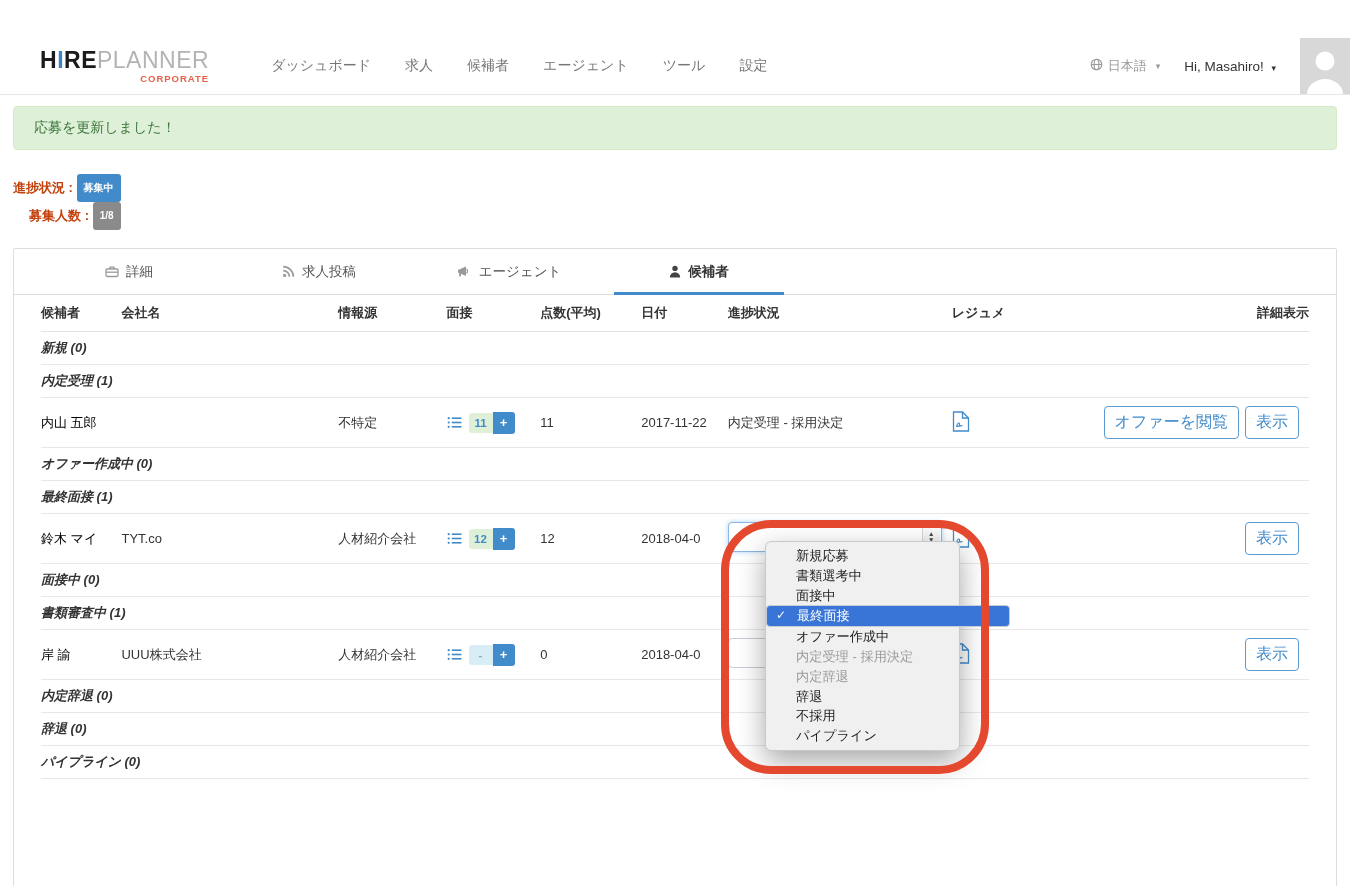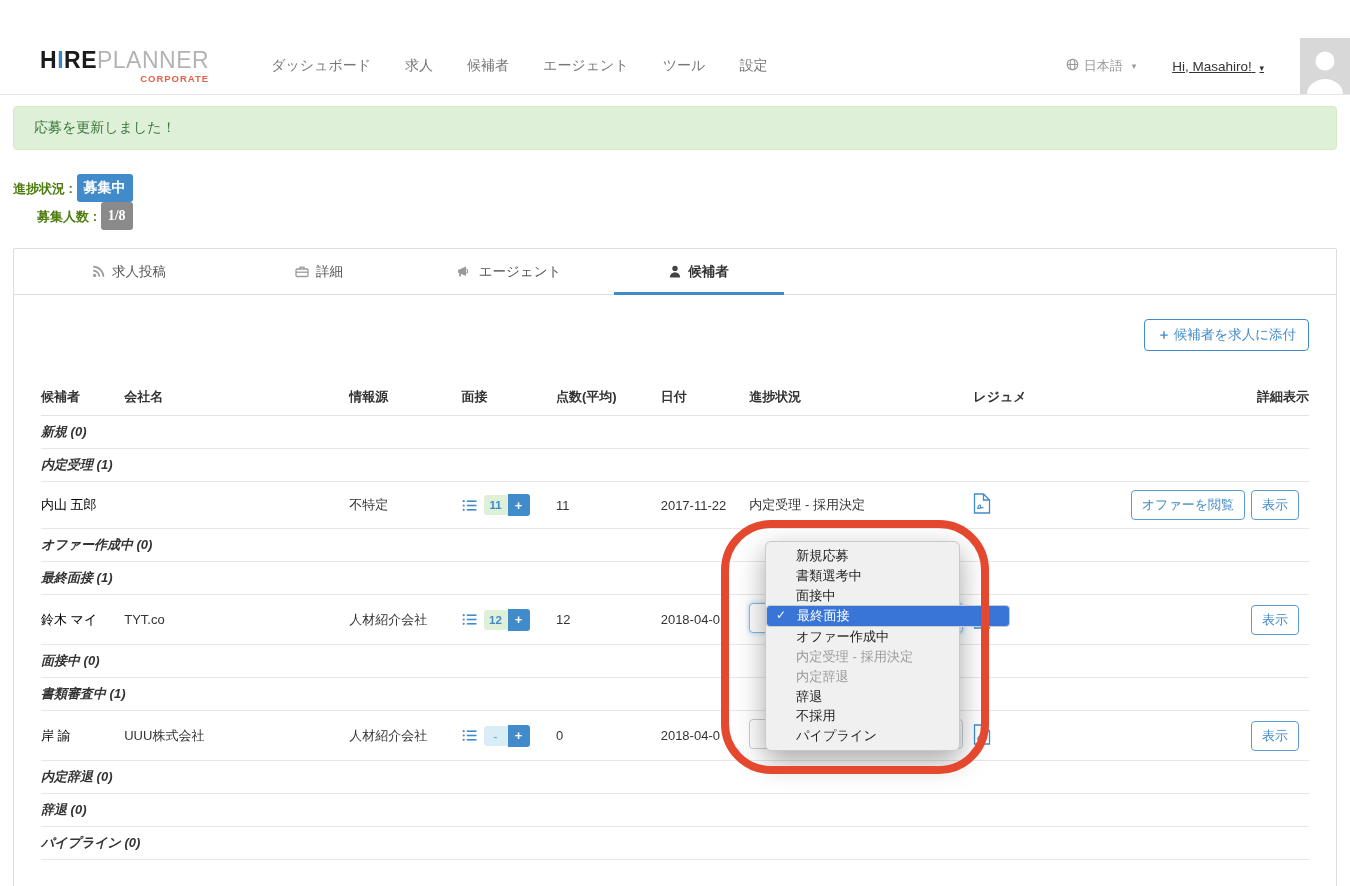--- a/index.html
+++ b/index.html
@@ -8,37 +8,37 @@
 
   
   header{display:flex;align-items:center;height:56px;border-bottom:1px solid #e7e7e7;background:#fff;}
   .logo{margin-left:40px;line-height:1;white-space:nowrap;}
   .logo-hire{font-size:23px;font-weight:800;color:#1b1b1b;letter-spacing:.5px;}
   .logo-hire .tie{color:#3a86c8;}
   .logo-planner{font-size:23px;font-weight:400;color:#b3b3b3;letter-spacing:.5px;}
   .logo-corp{text-align:right;font-size:9.5px;font-weight:700;color:#e76049;letter-spacing:1px;margin-top:2px;}
   nav{display:flex;gap:34px;margin-left:62px;}
   .nav-item{font-size:14px;color:#777;cursor:pointer;}
-  .header-right{margin-left:auto;display:flex;align-items:center;gap:36px;}
+  .header-right{margin-left:auto;display:flex;align-items:center;gap:24px;}
   .lang{font-size:13px;color:#999;display:flex;align-items:center;gap:5px;cursor:pointer;}
-  .greeting{font-size:13.5px;color:#333;cursor:pointer;text-decoration:underline;}
+  .greeting{font-size:13.5px;color:#333;cursor:pointer;}
   .caret{font-size:9px;margin-left:4px;color:inherit;}
   .avatar{width:50px;height:56px;background:#d8d8d8;display:flex;align-items:flex-end;justify-content:center;overflow:hidden;}
 
   
   .alert{margin:11px 13px 0;background:#dff0d8;border:1px solid #d6e9c6;border-radius:4px;
     color:#3c763d;font-size:14px;padding:12px 20px;}
 
   
   .job-header{display:flex;justify-content:space-between;align-items:flex-start;padding:0 13px;margin-top:24px;}
   h1{margin:0;font-size:21px;font-weight:700;color:#333;}
   .job-sub{margin-top:5px;font-size:13.5px;color:#9a9a9a;}
   .job-badges{text-align:right;font-size:13px;line-height:24px;}
-  .badge-label{font-weight:700;color:#4d7c0f;}
-  .badge{display:inline-block;font-size:14px;font-weight:700;color:#fff;padding:2px 7px;border-radius:3px;vertical-align:1px;font-family:Liberation Serif, serif;}
+  .badge-label{font-weight:700;color:#c2410c;}
+  .badge{display:inline-block;font-size:10px;font-weight:700;color:#fff;padding:2px 7px;border-radius:3px;vertical-align:1px;}
   .badge-blue{background:#428bca;}
   .badge-gray{background:#8a8a8a;}
 
   
   .panel{margin:18px 13px 0;border:1px solid #ddd;border-radius:2px;background:#fff;min-height:648px;}
   .tabs{display:flex;gap:20px;border-bottom:1px solid #ddd;padding-left:30px;}
   .tab{width:170px;height:45px;display:flex;align-items:center;justify-content:center;gap:7px;
     font-size:13.5px;color:#555;cursor:pointer;position:relative;}
   .tab .ticon{display:flex;align-items:center;}
   .tab.active{color:#333;font-weight:700;}
@@ -70,21 +70,21 @@
   .sel{position:relative;display:inline-block;width:212px;height:28px;background:#fff;
     border:1px solid #c6cdd4;border-radius:4px;cursor:pointer;}
   .sel-focused{border-color:#8ab6e0;box-shadow:0 0 5px rgba(102,175,233,.55);}
   .stepper{position:absolute;top:1px;bottom:1px;right:1px;width:17px;border-left:1px solid #d5d5d5;
     background:linear-gradient(#fdfdfd,#ececec);border-radius:0 3px 3px 0;
     display:flex;flex-direction:column;align-items:center;justify-content:center;color:#444;}
   .stepper span{font-size:6.5px;line-height:6.5px;}
   .pdf-icon{display:inline-flex;cursor:pointer;}
   .c-actions{text-align:right;white-space:nowrap;}
   .action-btn{background:#fff;border:1px solid #5b9bd1;color:#428bca;border-radius:4px;
-    font-size:13px;padding:5px 10px;margin-left:6px;cursor:pointer;font-family:inherit;}
+    font-size:16px;padding:5px 10px;margin-left:6px;cursor:pointer;font-family:inherit;}
 
   
   .select-popup{position:absolute;left:765px;top:503px;width:193px;background:#f0f0f0;
     border:1px solid #c9c9c9;border-radius:6px;box-shadow:0 10px 28px rgba(0,0,0,.35);
     padding:4px 0;z-index:40;}
   .opt{position:relative;height:19.8px;line-height:19.8px;padding-left:30px;font-size:13.2px;color:#222;
     white-space:nowrap;cursor:default;}
   .opt .check{position:absolute;left:9px;top:0;font-size:12px;}
   .opt.sel{background:#3875d7;color:#fff;}
   .opt.dis{color:#9b9b9b;}
@@ -146,37 +146,37 @@
         <span class="badge-label">募集人数 :</span>
         <span class="badge badge-gray">1/8</span>
       </div>
     </div>
   </div>
 
   <div class="panel">
     <div class="tabs" id="tabs">
         <div class="tab">
           <span class="ticon">
+            <svg width="14" height="13" viewBox="0 0 14 13" fill="none" stroke="#9a9a9a" stroke-width="1.3">
+              <rect x="1" y="4" width="12" height="7.5" rx="1"></rect>
+              <path d="M5 4 V2.2 h4 V4"></path>
+              <line x1="1" y1="7.2" x2="13" y2="7.2"></line>
+            </svg>
+          </span>
+          <span>詳細</span>
+        </div>
+        <div class="tab">
+          <span class="ticon">
             <svg width="13" height="13" viewBox="0 0 13 13">
               <circle cx="2.6" cy="10.4" r="1.6" fill="#9a9a9a"></circle>
               <path d="M1.2 5.6 a6.2 6.2 0 0 1 6.2 6.2" fill="none" stroke="#9a9a9a" stroke-width="1.6"></path>
               <path d="M1.2 1.6 a10.2 10.2 0 0 1 10.2 10.2" fill="none" stroke="#9a9a9a" stroke-width="1.6"></path>
             </svg>
           </span>
           <span>求人投稿</span>
-        </div>
-        <div class="tab">
-          <span class="ticon">
-            <svg width="14" height="13" viewBox="0 0 14 13" fill="none" stroke="#9a9a9a" stroke-width="1.3">
-              <rect x="1" y="4" width="12" height="7.5" rx="1"></rect>
-              <path d="M5 4 V2.2 h4 V4"></path>
-              <line x1="1" y1="7.2" x2="13" y2="7.2"></line>
-            </svg>
-          </span>
-          <span>詳細</span>
         </div>
         <div class="tab">
           <span class="ticon">
             <svg width="15" height="13" viewBox="0 0 15 13">
               <path d="M1 5 L9 1.5 V11 L1 7.5 Z" fill="#9a9a9a"></path>
               <path d="M9.5 4 a3 3 0 0 1 0 4.5" fill="none" stroke="#9a9a9a" stroke-width="1.2"></path>
               <rect x="2.2" y="7.8" width="1.8" height="3.6" fill="#9a9a9a"></rect>
             </svg>
           </span>
           <span>エージェント</span>
@@ -185,25 +185,20 @@
           <span class="ticon">
             <svg width="12" height="13" viewBox="0 0 12 13">
               <circle cx="6" cy="3.4" r="2.7" fill="#444"></circle>
               <path d="M.8 12.6 a5.2 5.4 0 0 1 10.4 0 z" fill="#444"></path>
             </svg>
           </span>
           <span>候補者</span>
         </div>
       </div>
     <div class="panel-body">
-      <div class="attach-row">
-        <button class="btn-outline attach">
-          <span class="plus">＋</span><span>候補者を求人に添付</span>
-        </button>
-      </div>
       <table>
         <colgroup>
           <col style="width:85px">
             <col style="width:230px">
             <col style="width:115px">
             <col style="width:95px">
           <col style="width:107px">
             <col style="width:90px">
             <col style="width:223px">
             <col style="width:155px">

